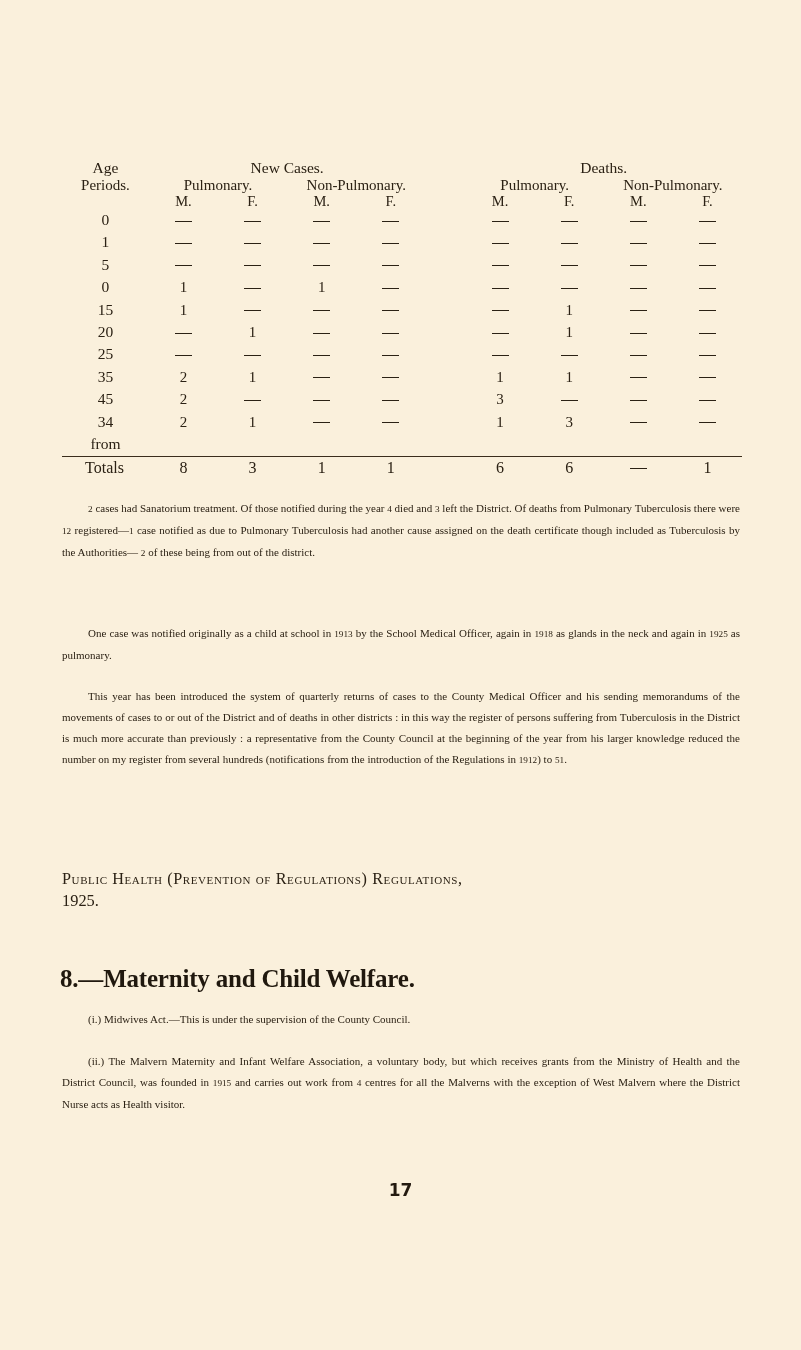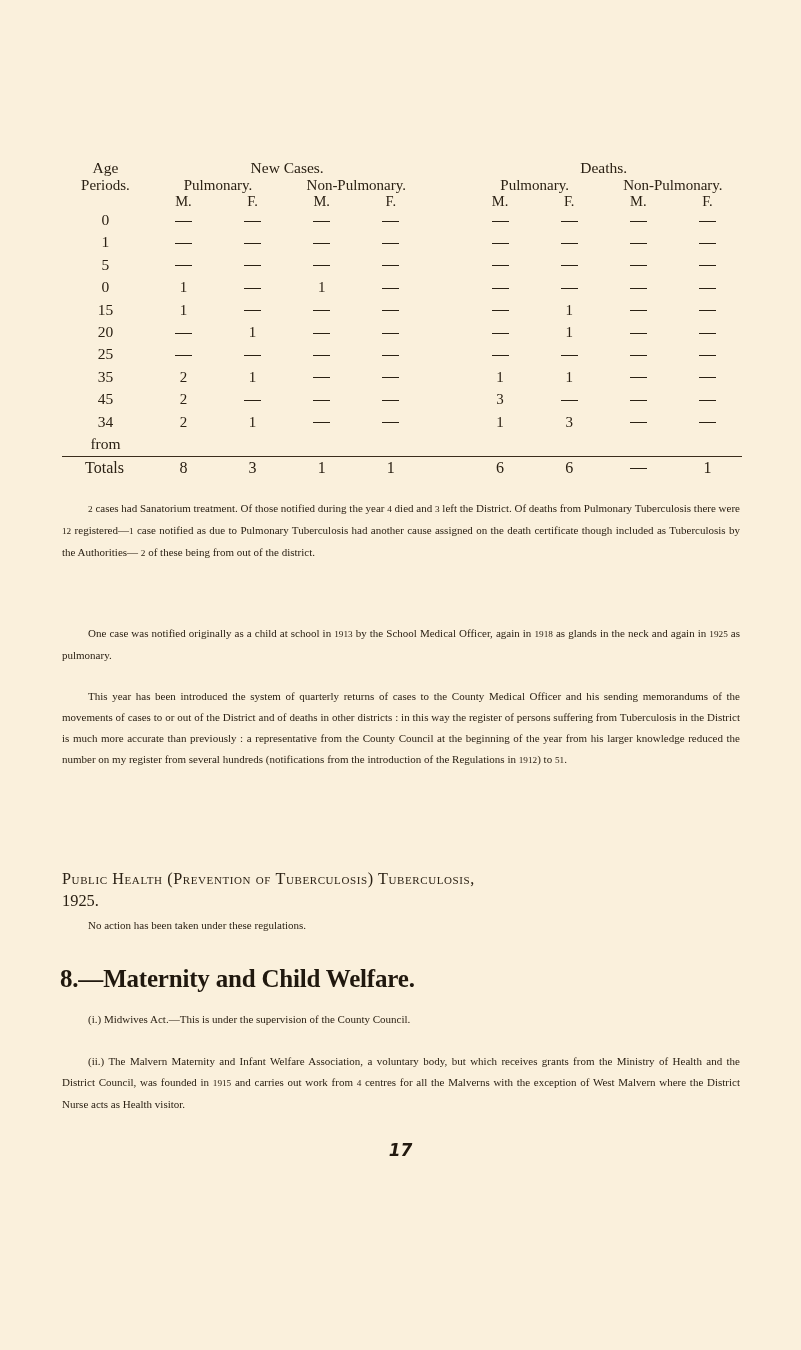--- a/index.html
+++ b/index.html
@@ -353,26 +353,25 @@
       </tfoot>
     </table>
   </div>
 
   <div class="para ind" style="top:486px;"><span class="smallnum">2</span> cases had Sanatorium treatment. Of those notified during the year <span class="smallnum">4</span> died and <span class="smallnum">3</span> left the District. Of deaths from Pulmonary Tuberculosis there were <span class="smallnum">12</span> registered—<span class="smallnum">1</span> case notified as due to Pulmonary Tuberculosis had another cause assigned on the death certificate though included as Tuberculosis by the Authorities— <span class="smallnum">2</span> of these being from out of the district.</div>
 
   <div class="para ind" style="top:611px;">One case was notified originally as a child at school in <span class="smallnum">1913</span> by the School Medical Officer, again in <span class="smallnum">1918</span> as glands in the neck and again in <span class="smallnum">1925</span> as pulmonary.</div>
 
   <div class="para ind" style="top:674px;">This year has been introduced the system of quarterly returns of cases to the County Medical Officer and his sending memorandums of the movements of cases to or out of the District and of deaths in other districts : in this way the register of persons suffering from Tuberculosis in the District is much more accurate than previously : a representative from the County Council at the beginning of the year from his larger knowledge reduced the number on my register from several hundreds (notifications from the introduction of the Regulations in <span class="smallnum">1912</span>) to <span class="smallnum">51</span>.</div>
 
-  <div class="sc-head" style="top:857px;">Public Health (Prevention of Tuberculosis) Tuberculosis,</div>
+  <div class="sc-head" style="top:857px;">Public Health (Prevention of Regulations) Regulations,</div>
   <div class="yr" style="top:879px;">1925.</div>
 
-  <div class="para ind" style="top:903px;">No action has been taken under these regulations.</div>
 
   <h2 class="sec" style="top:953px;">8.—Maternity and Child Welfare.</h2>
 
   <div class="para ind" style="top:997px;">(i.) Midwives Act.—This is under the supervision of the County Council.</div>
 
   <div class="para ind" style="top:1039px;">(ii.) The Malvern Maternity and Infant Welfare Association, a voluntary body, but which receives grants from the Ministry of Health and the District Council, was founded in <span class="smallnum">1915</span> and carries out work from <span class="smallnum">4</span> centres for all the Malverns with the exception of West Malvern where the District Nurse acts as Health visitor.</div>
 
-  <div class="pagenum" style="top:1128px;font-style:italic;">17</div>
+  <div class="pagenum" style="top:1168px;">17</div>
 
 </div>
 
 </body></html>

